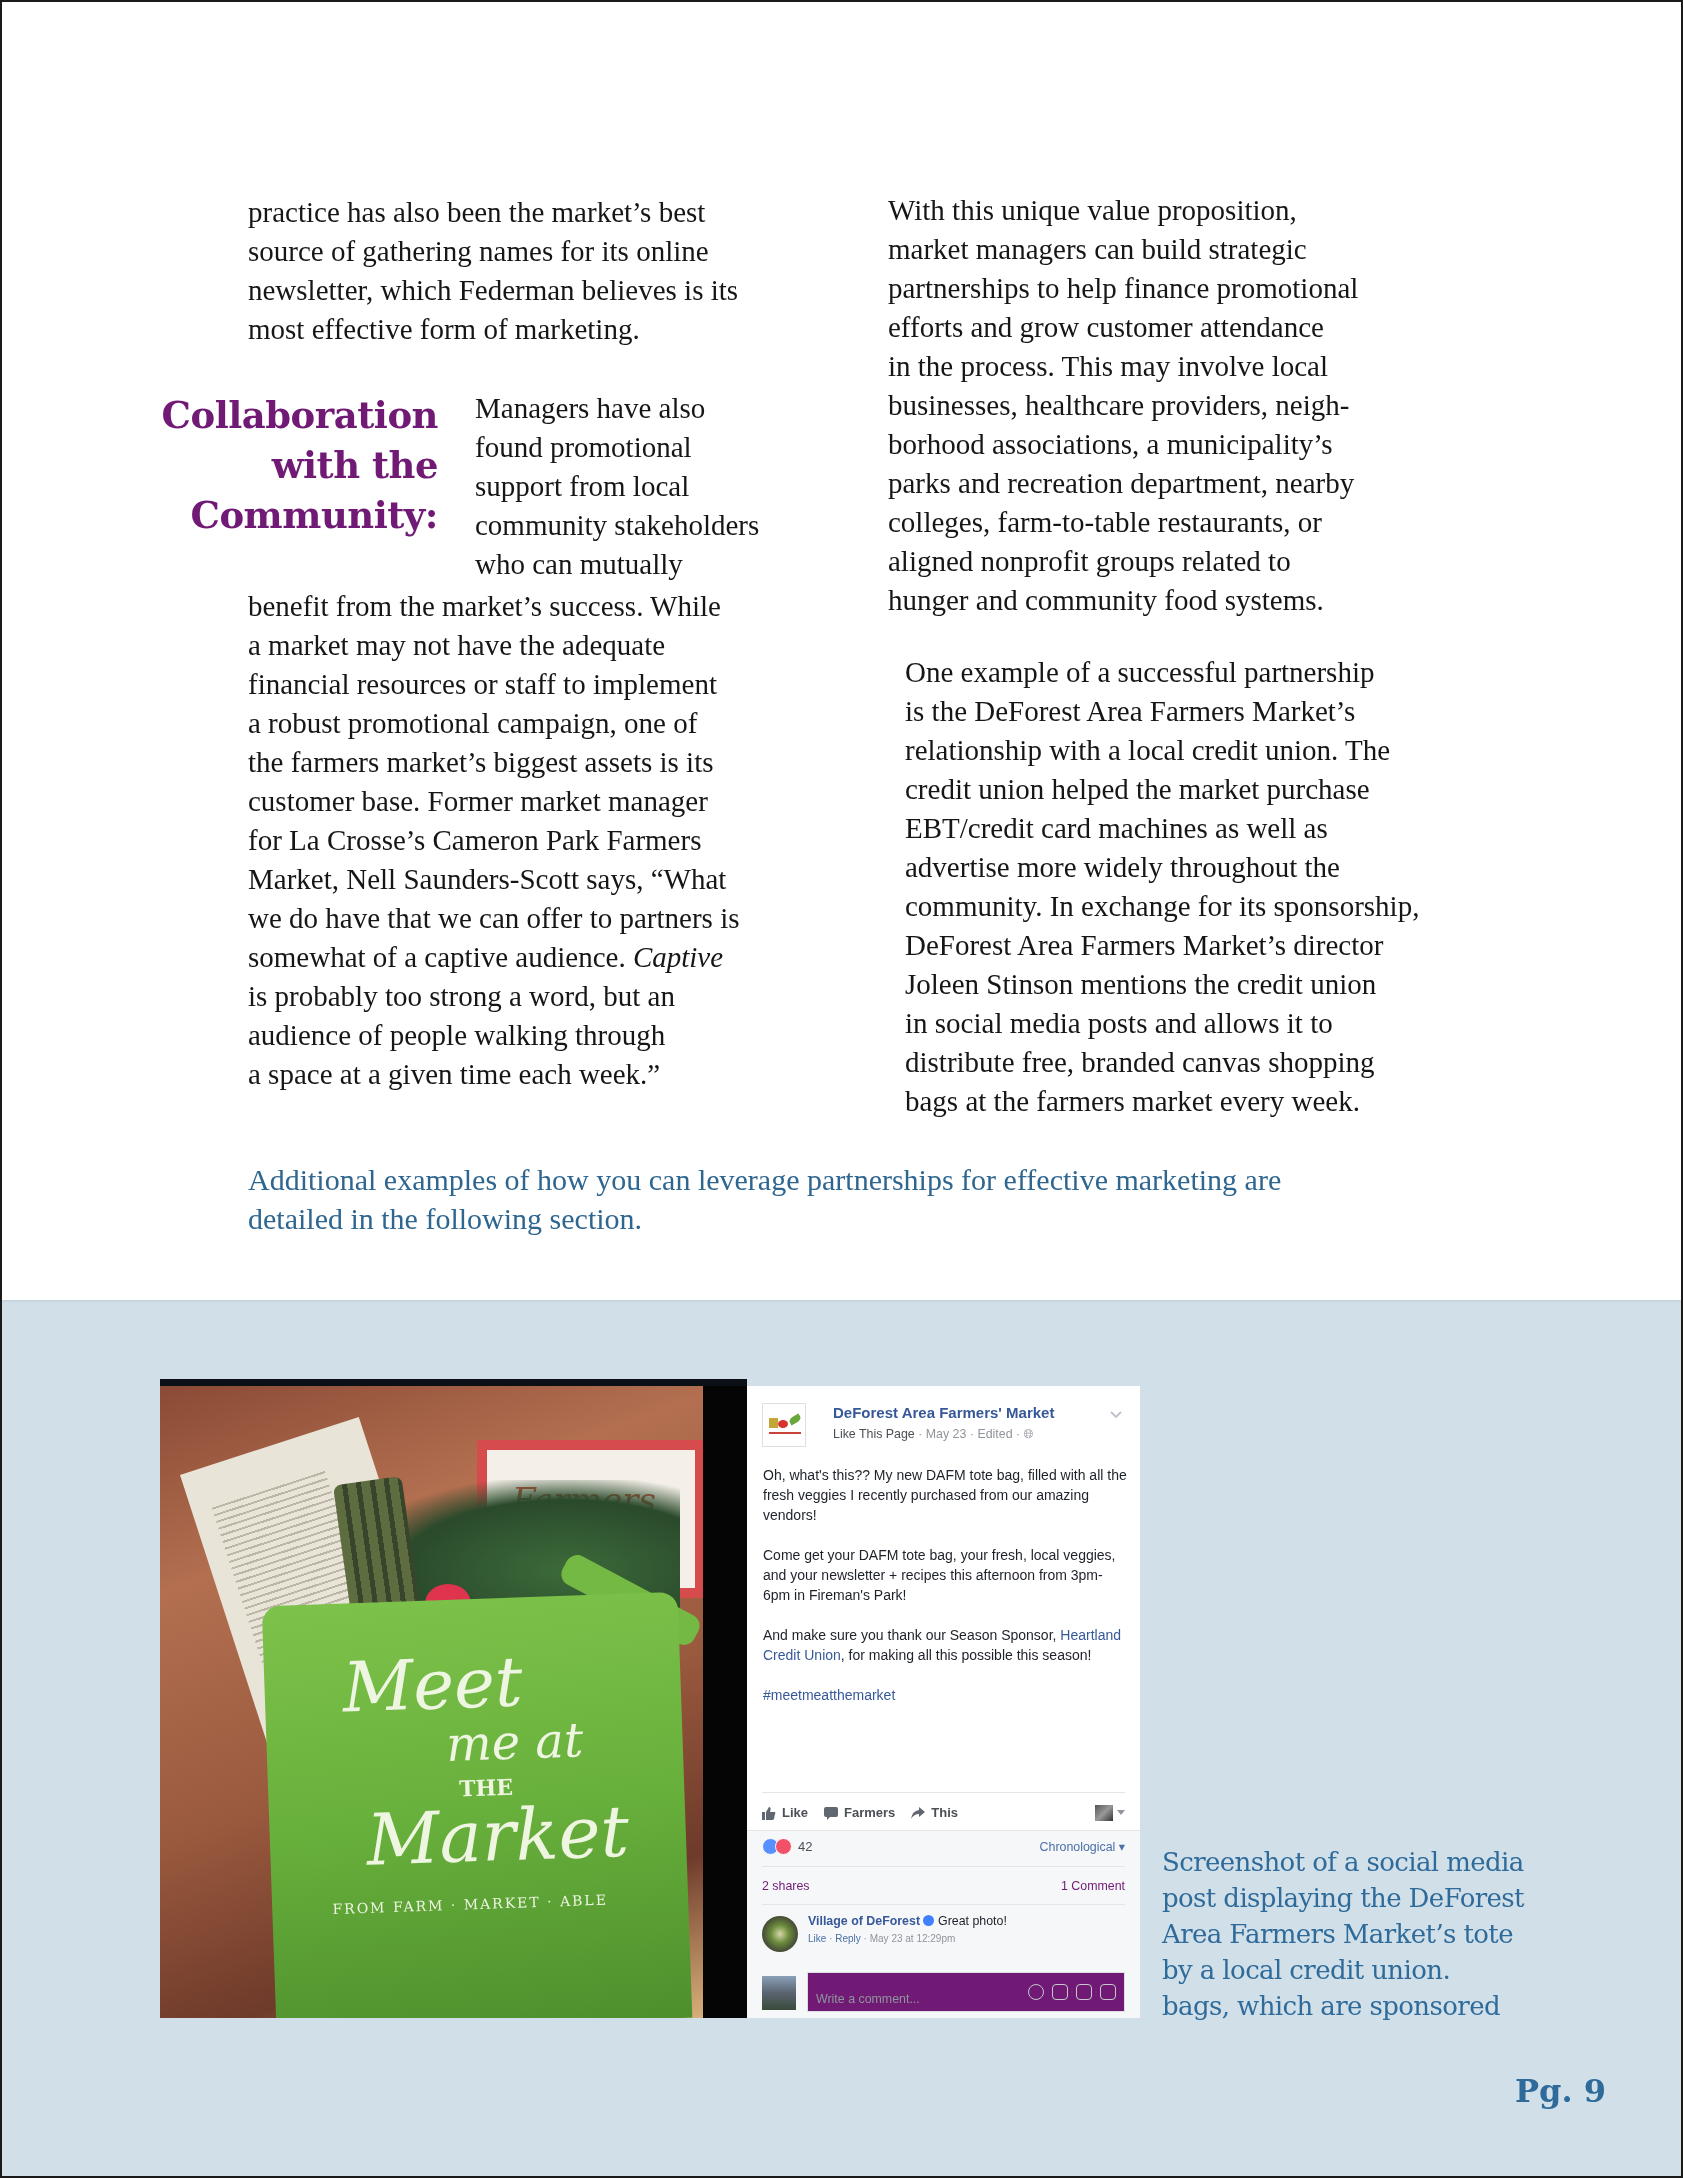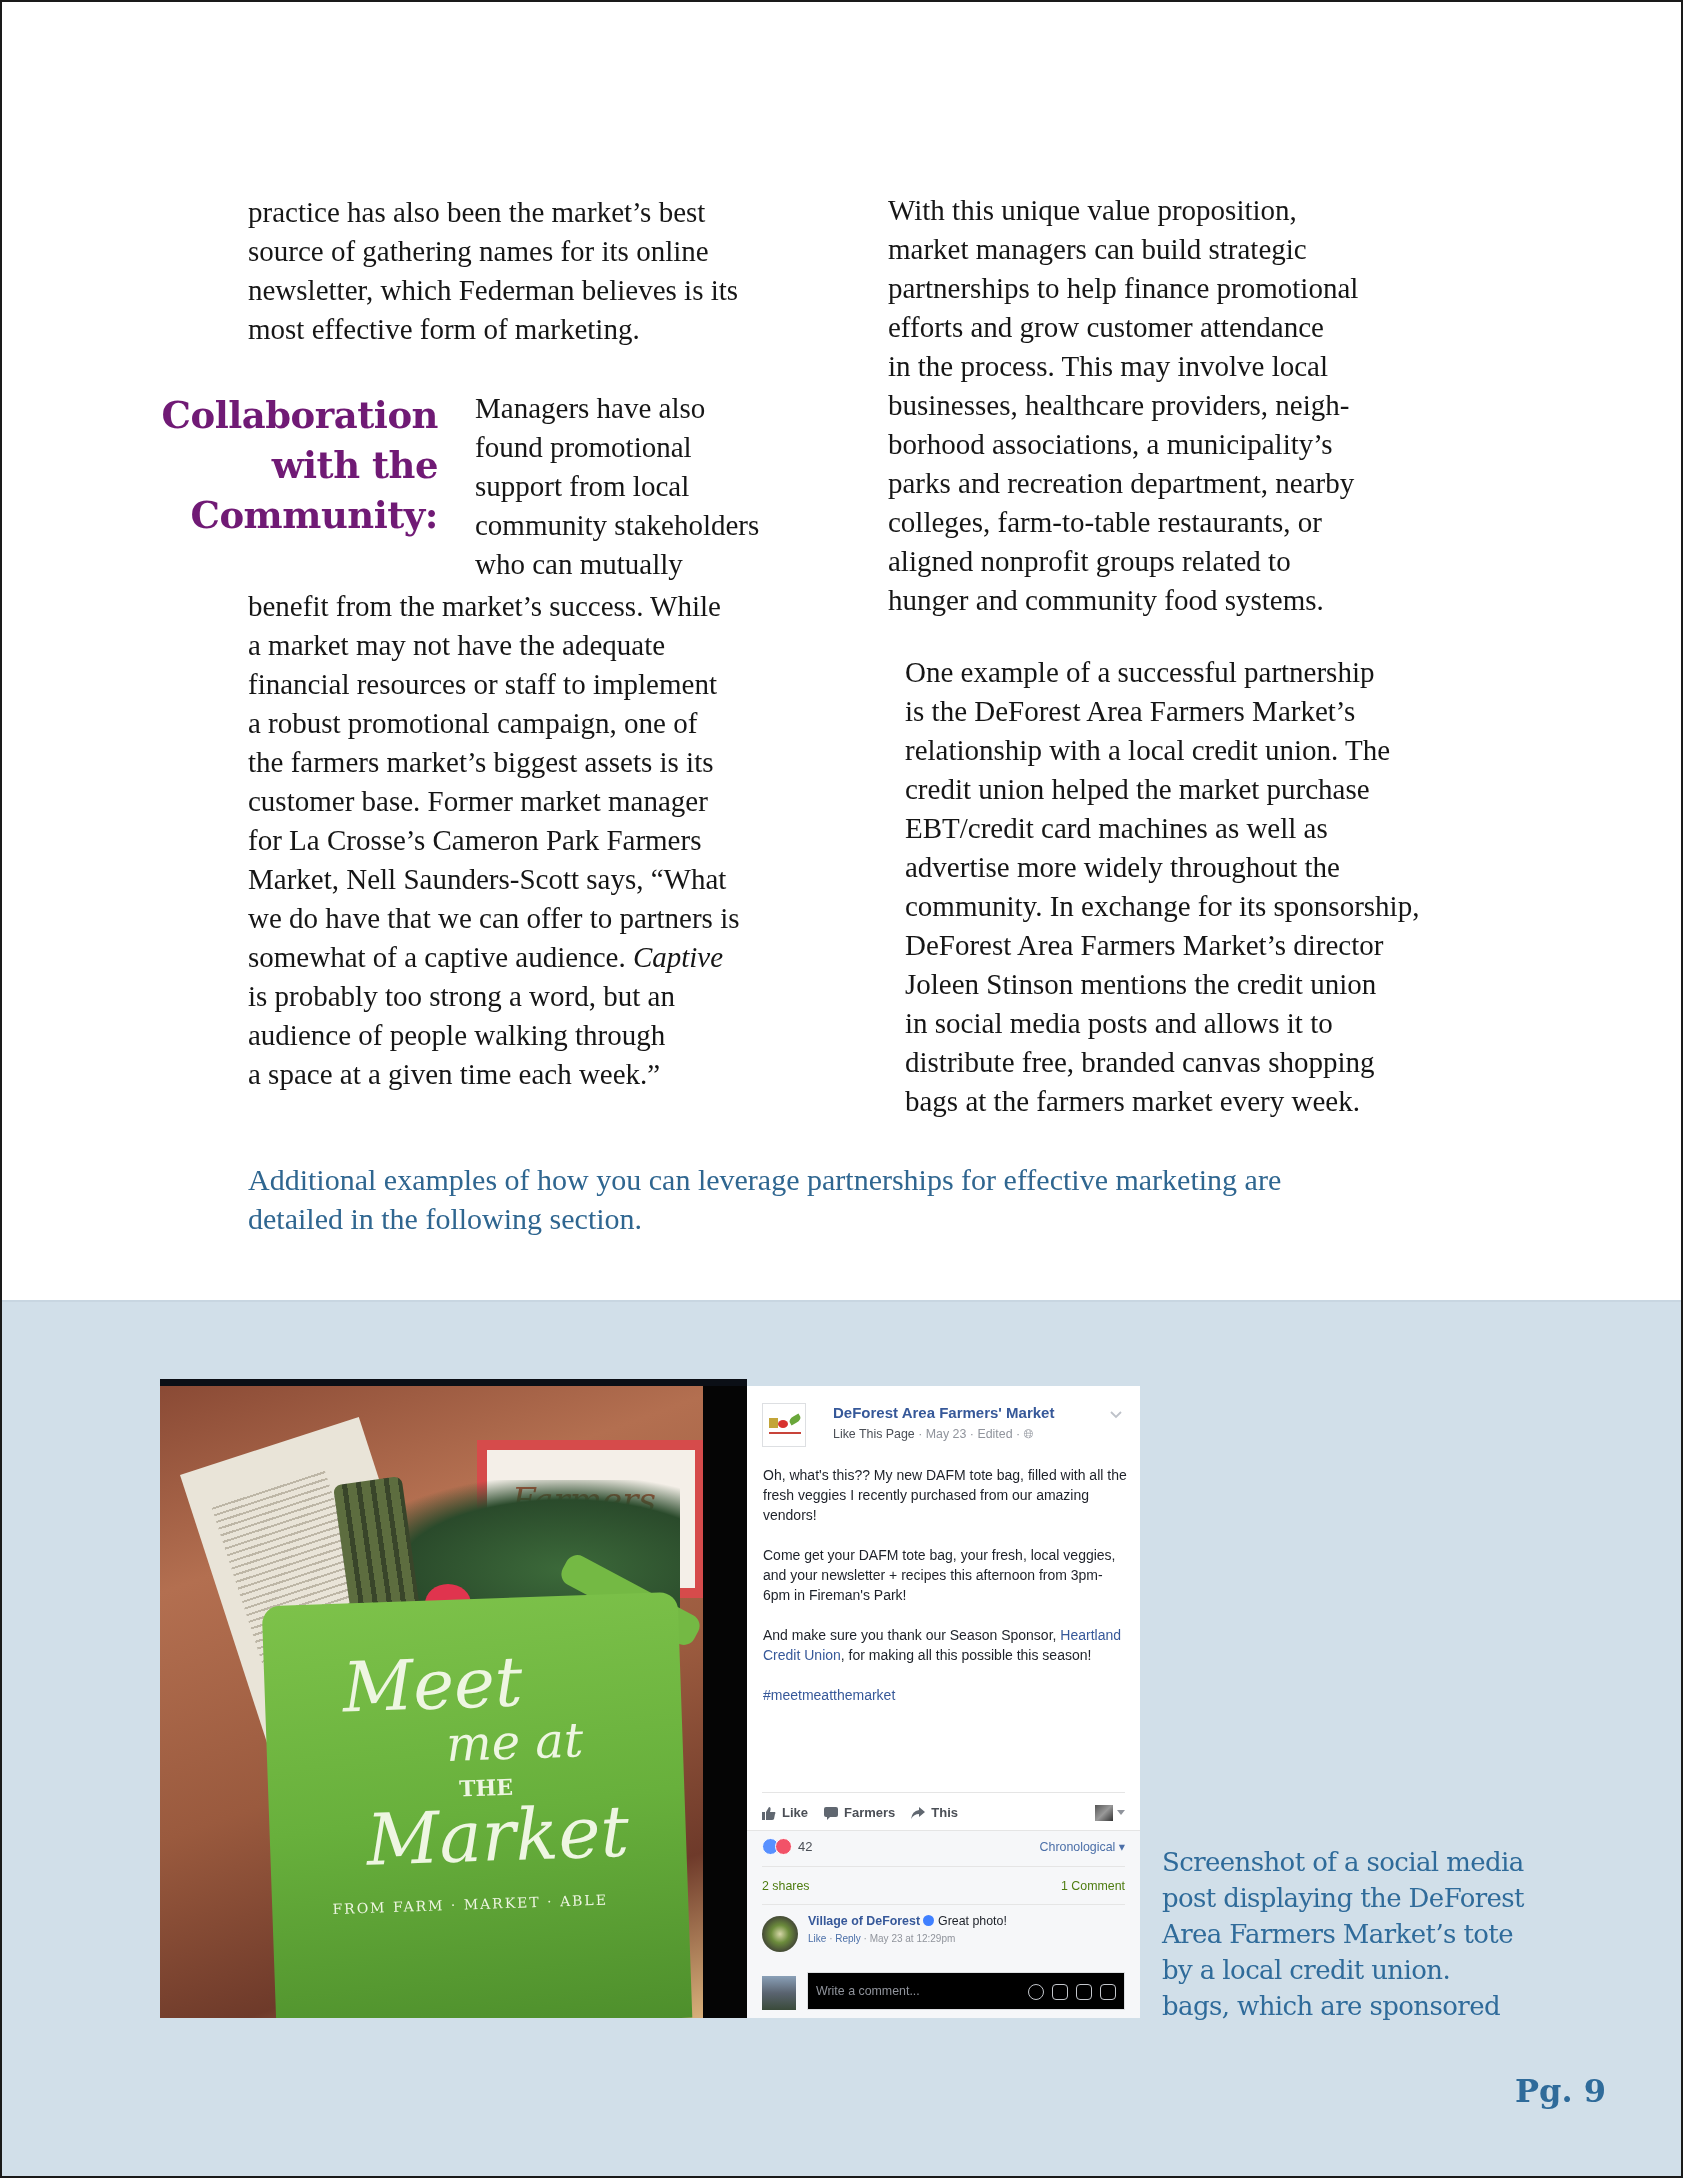--- a/index.html
+++ b/index.html
@@ -71,32 +71,32 @@
     .fb-action { display: flex; align-items: center; margin-right: 16px; }
     .fb-action svg { margin-right: 6px; }
     .fb-actions .fb-audience { margin-left: auto; display: flex; align-items: center; }
     .fb-aud-thumb { width: 18px; height: 16px; background: linear-gradient(135deg, #555 0%, #999 50%, #333 100%); }
     .fb-aud-caret { margin-left: 4px; width: 0; height: 0; border-left: 4px solid transparent; border-right: 4px solid transparent; border-top: 5px solid #90949c; }
     .fb-social { position: absolute; left: 0; right: 0; top: 444px; bottom: 0; background: #f6f7f9; border-top: 1px solid #e5e5e5; }
     .fb-reactions { position: absolute; left: 15px; right: 15px; top: 8px; height: 28px; display: flex; align-items: center; font-size: 13px; color: #4b4f56; border-bottom: 1px solid #e5e5e5; padding-bottom: 12px; }
     .fb-react-like { width: 17px; height: 17px; border-radius: 50%; background: #5890ff; border: 1.5px solid #fff; }
     .fb-react-love { width: 17px; height: 17px; border-radius: 50%; background: #f25268; border: 1.5px solid #fff; margin-left: -4px; margin-right: 6px; }
     .fb-sort { margin-left: auto; color: #4b6fa8; font-size: 12.4px; }
-    .fb-counts { position: absolute; left: 15px; right: 15px; top: 48px; height: 26px; display: flex; font-size: 12.4px; color: #4d7c0f; border-bottom: 1px solid #e5e5e5; }
+    .fb-counts { position: absolute; left: 15px; right: 15px; top: 48px; height: 26px; display: flex; font-size: 12.4px; color: #701a75; border-bottom: 1px solid #e5e5e5; }
     .fb-counts .right { margin-left: auto; }
     .fb-comment { position: absolute; left: 15px; right: 15px; top: 83px; height: 50px; }
     .fb-comment-avatar { position: absolute; left: 0; top: 2px; width: 36px; height: 36px; border-radius: 50%; background: radial-gradient(ellipse at 50% 50%, #d6d6a8 0%, #6c8c3c 35%, #4a5238 65%, #2e3a2a 100%); }
     .fb-comment-line { position: absolute; left: 46px; top: 0; font-size: 12.4px; white-space: nowrap; color: #1d2129; }
     .fb-commenter { color: #365899; font-weight: bold; }
     .fb-verified { display: inline-block; width: 11px; height: 11px; border-radius: 50%; background: #4080ff; margin: 0 4px -1px 3px; }
     .fb-comment-meta { position: absolute; left: 46px; top: 19px; font-size: 10px; color: #90949c; white-space: nowrap; }
     .fb-comment-meta .lnk { color: #4b6fa8; }
     .fb-write { position: absolute; left: 15px; right: 15px; top: 141px; height: 42px; }
     .fb-write-avatar { position: absolute; left: 0; top: 4px; width: 34px; height: 34px; background: linear-gradient(180deg, #8aa0b8 0%, #5a6470 50%, #3a4a3a 100%); }
-    .fb-write-input { position: absolute; left: 45px; right: 0; top: 0; height: 38px; border: 1px solid #dddfe2; background: #000000; font-size: 12.4px; color: #90949c; padding: 11px 8px; font-family: "Liberation Sans", sans-serif; }
+    .fb-write-input { position: absolute; left: 45px; right: 0; top: 0; height: 38px; border: 1px solid #dddfe2; background: #701a75; font-size: 12.4px; color: #90949c; padding: 19px 8px; font-family: "Liberation Sans", sans-serif; }
     .fb-write-icons { position: absolute; right: 8px; top: 11px; display: flex; gap: 8px; }
     .fb-write-icons span { width: 16px; height: 16px; border: 1.5px solid #c4c7cc; border-radius: 4px; display: block; }
     .fb-write-icons span.round { border-radius: 50%; }
 
     .caption { position: absolute; left: 1162px; top: 1844px; width: 416px; font-family: "DejaVu Serif", serif; font-size: 26px; line-height: 36px; color: #2f6b9a; letter-spacing: -0.6px; }
     .page-number { position: absolute; left: 1515px; top: 2072px; font-family: "DejaVu Serif", serif; font-weight: bold; font-size: 32px; color: #2f6b9a; }
   </style>
 </head>
 <body>
 

